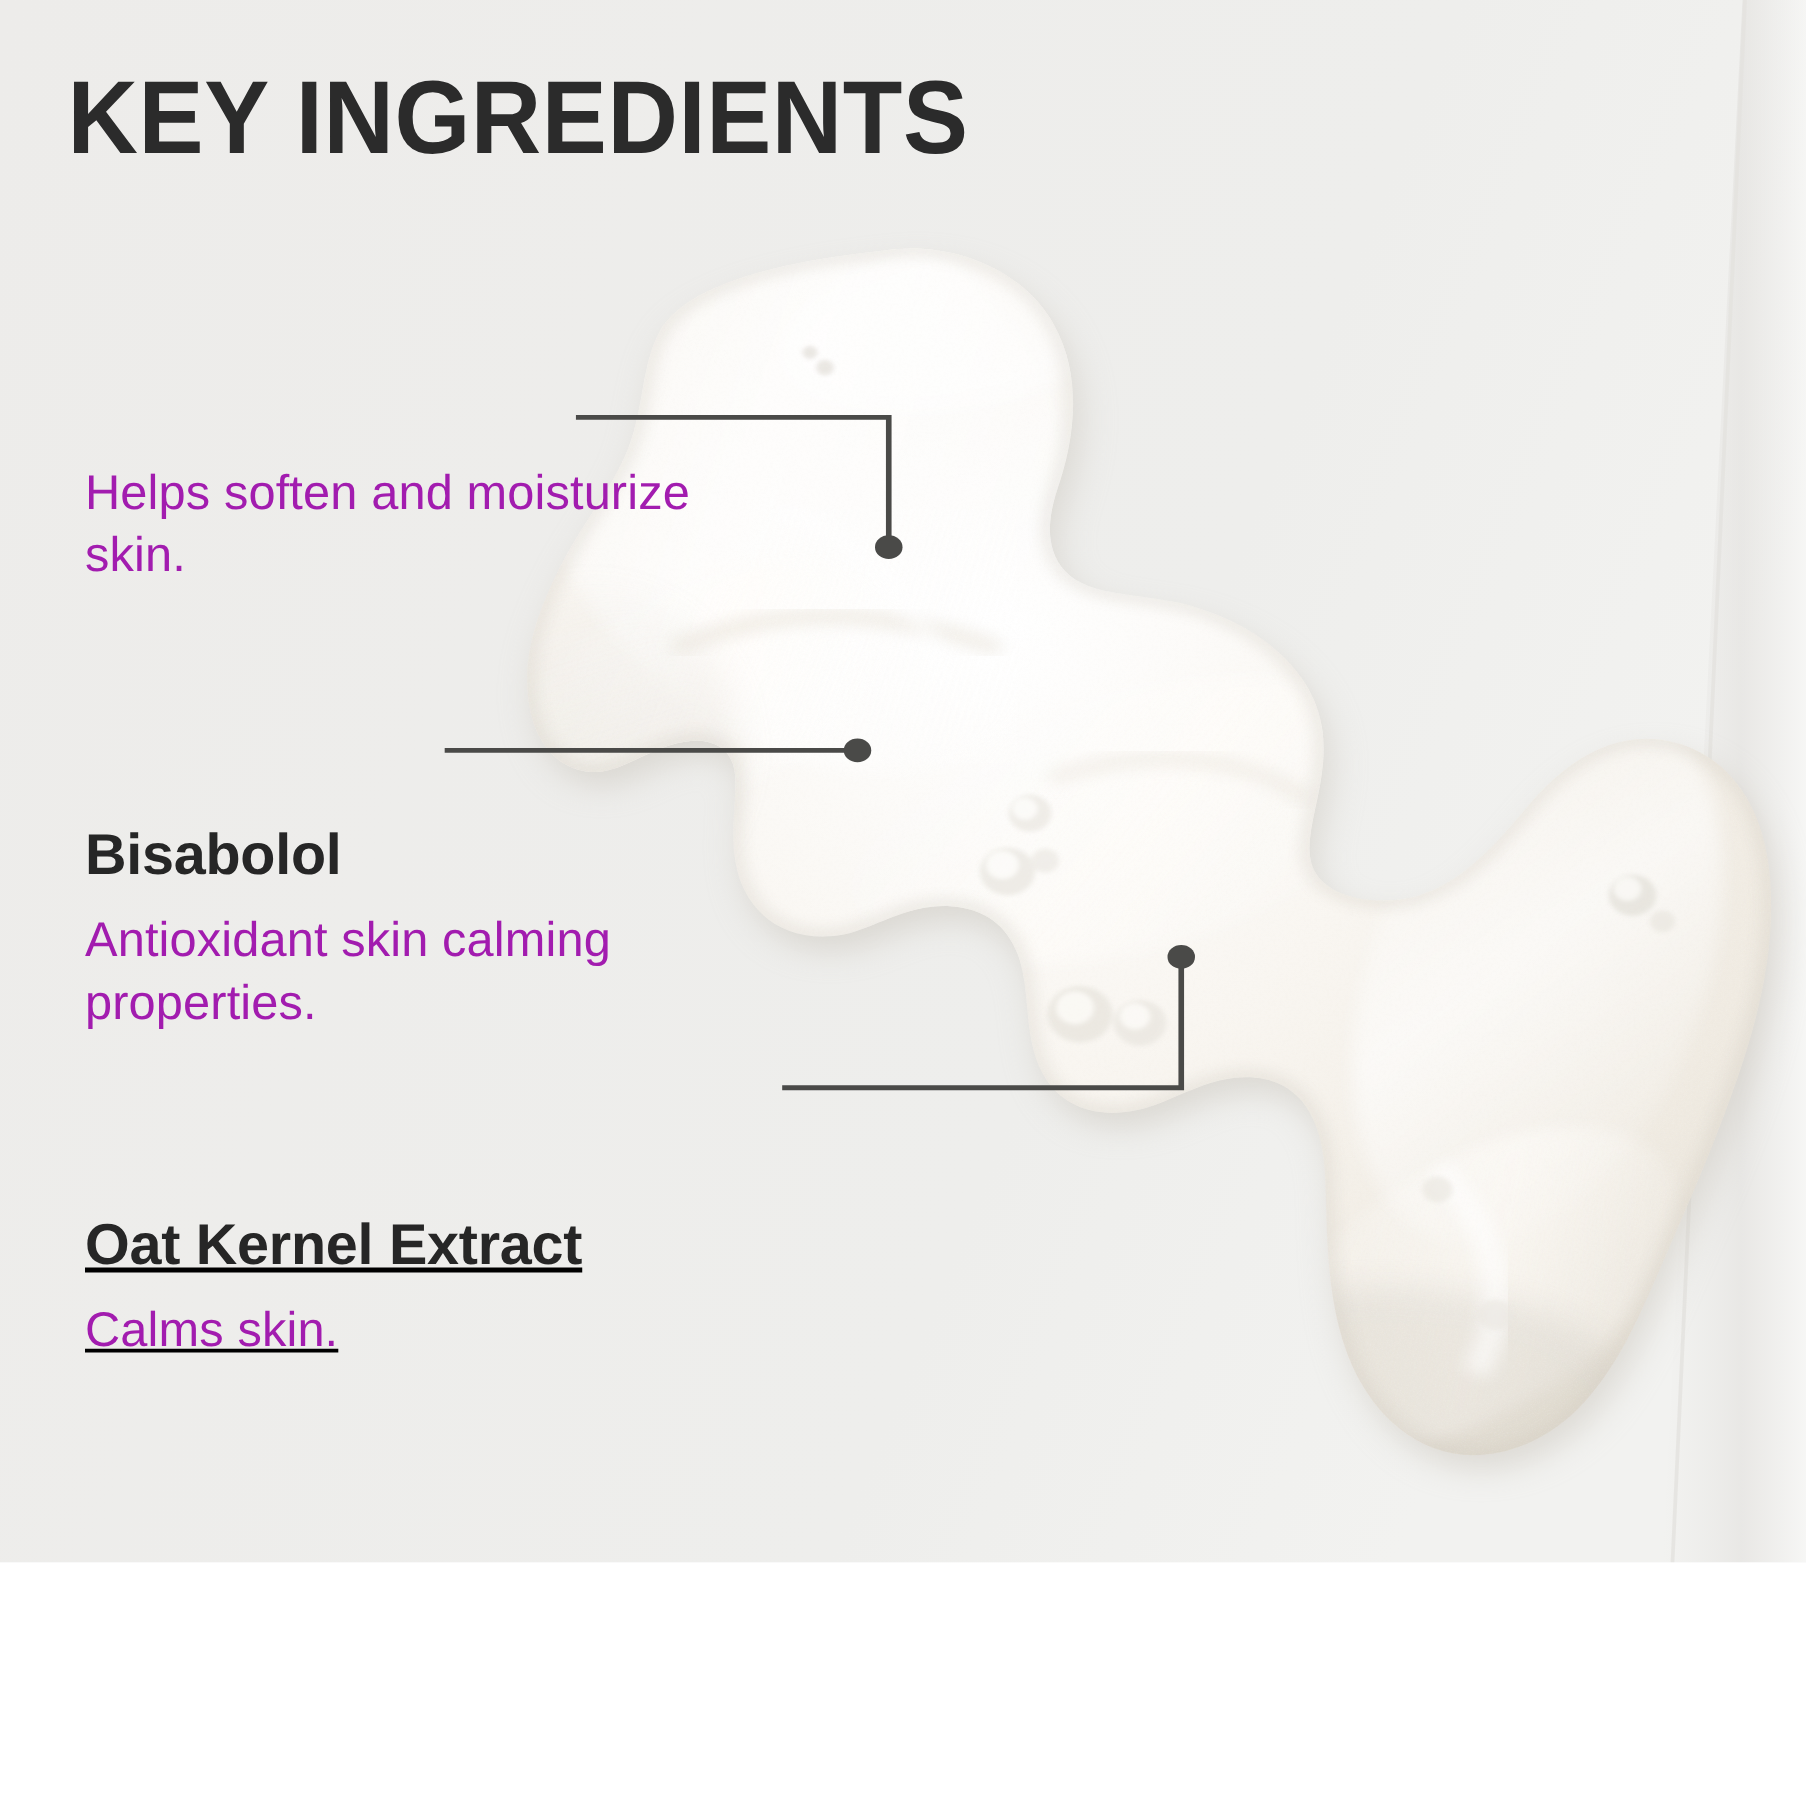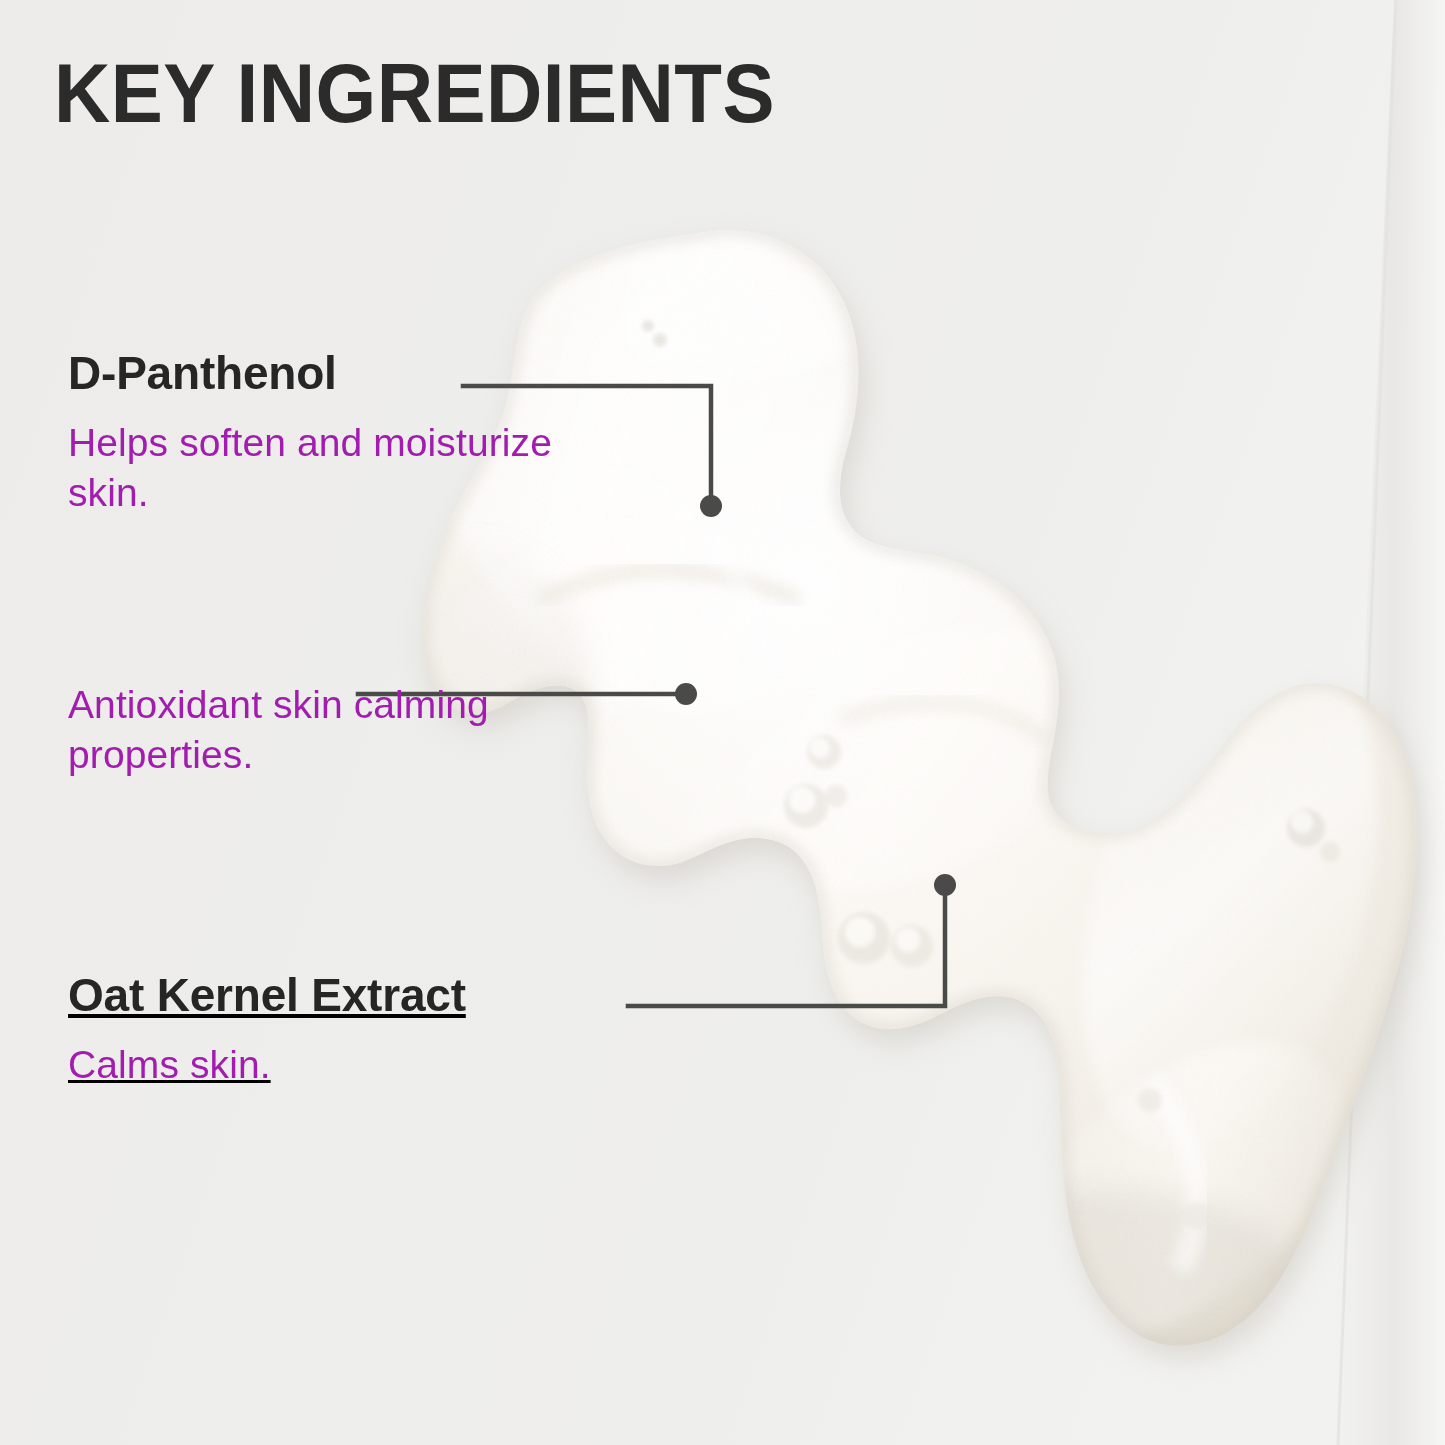--- a/index.html
+++ b/index.html
@@ -3,21 +3,21 @@
 <meta charset="utf-8">
 <style>
   html, body {
     margin: 0;
     padding: 0;
     background: #ffffff;
   }
   #page {
     position: relative;
     width: 1445px;
-    height: 1445px;
+    height: 1250px;
     overflow: hidden;
     background: #eeeeed;
     font-family: "Liberation Sans", sans-serif;
     -webkit-font-smoothing: antialiased;
   }
 
   
   #photo-layer {
     position: absolute;
     inset: 0;
@@ -252,25 +252,25 @@
         <circle cx="686" cy="694" r="11" fill="#4a4a48"></circle>
       </g>
       <g id="leader-group-2">
         <path d="M 628 1006 L 945 1006 L 945 892" stroke="#4a4a48" stroke-width="4.5" fill="none" stroke-linecap="square"></path>
         <circle cx="945" cy="885" r="11" fill="#4a4a48"></circle>
       </g>
     </svg>
   </div>
 
   <div class="callout" id="callout-0">
-    <p class="callout-name">D-Panthenol</p>
     <p class="callout-desc">Helps soften and moisturize skin.</p>
   </div>
 
   <div class="callout" id="callout-1">
+    <p class="callout-name">Bisabolol</p>
     <p class="callout-desc">Antioxidant skin calming properties.</p>
   </div>
 
   <div class="callout" id="callout-2">
     <p class="callout-name">Oat Kernel Extract</p>
     <p class="callout-desc">Calms skin.</p>
   </div>
 
 </div>
 

